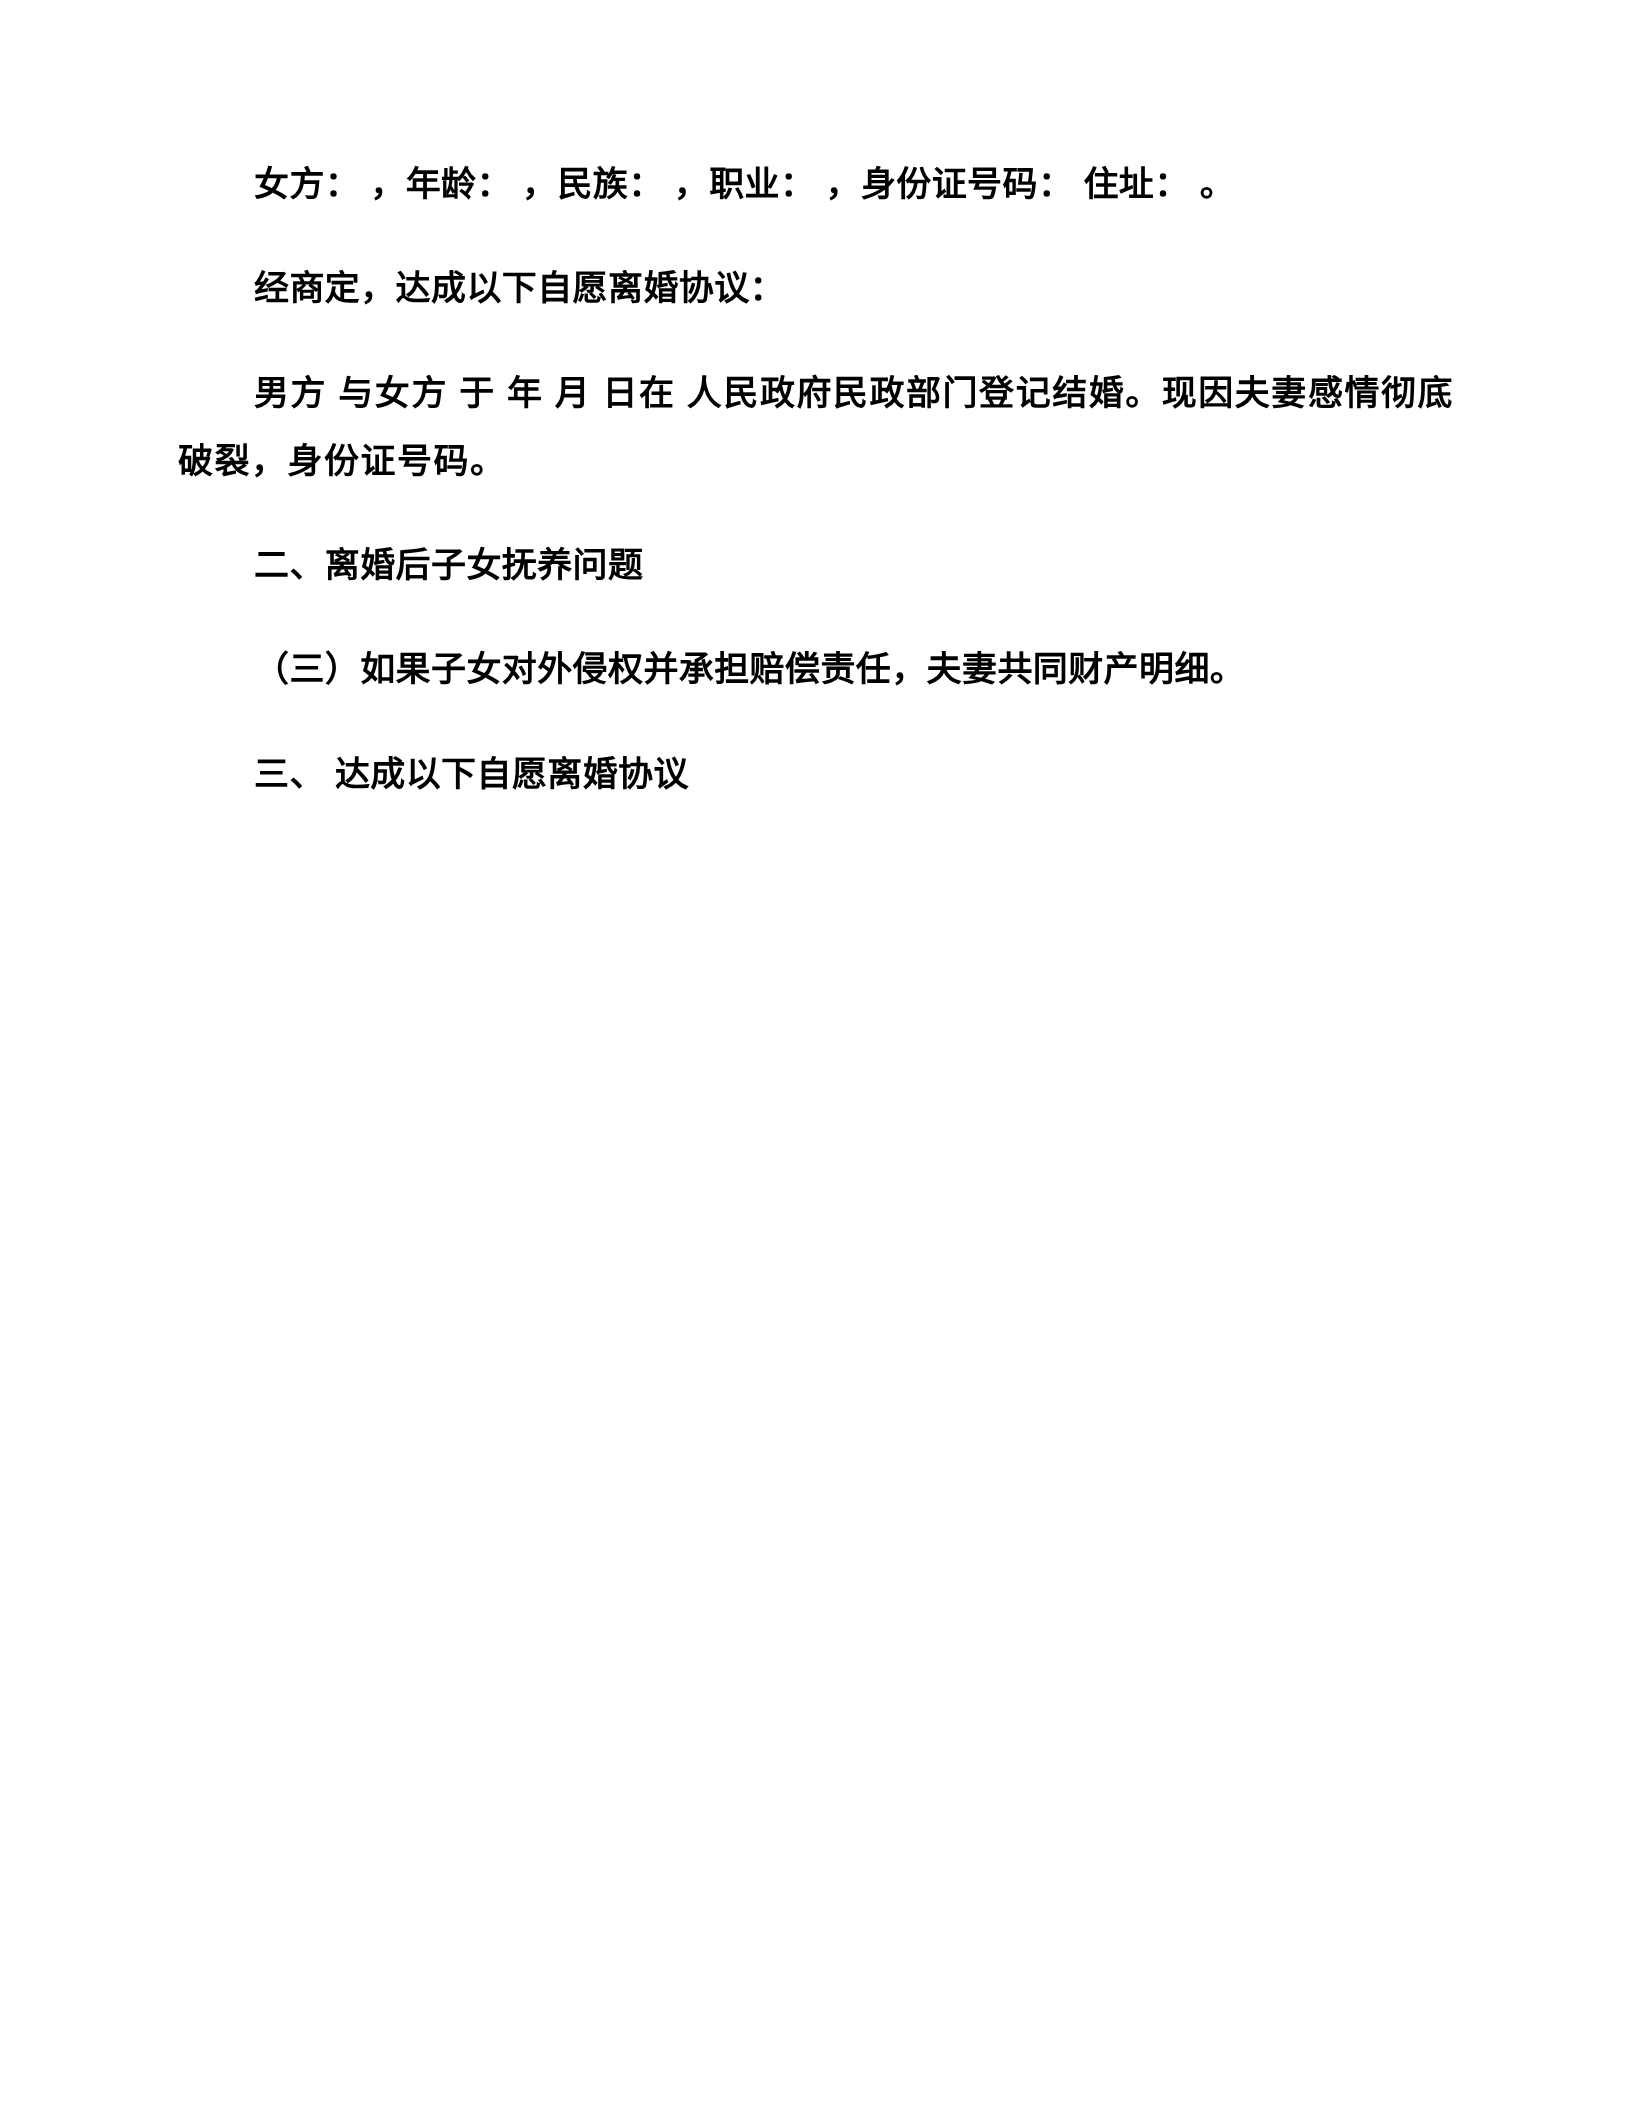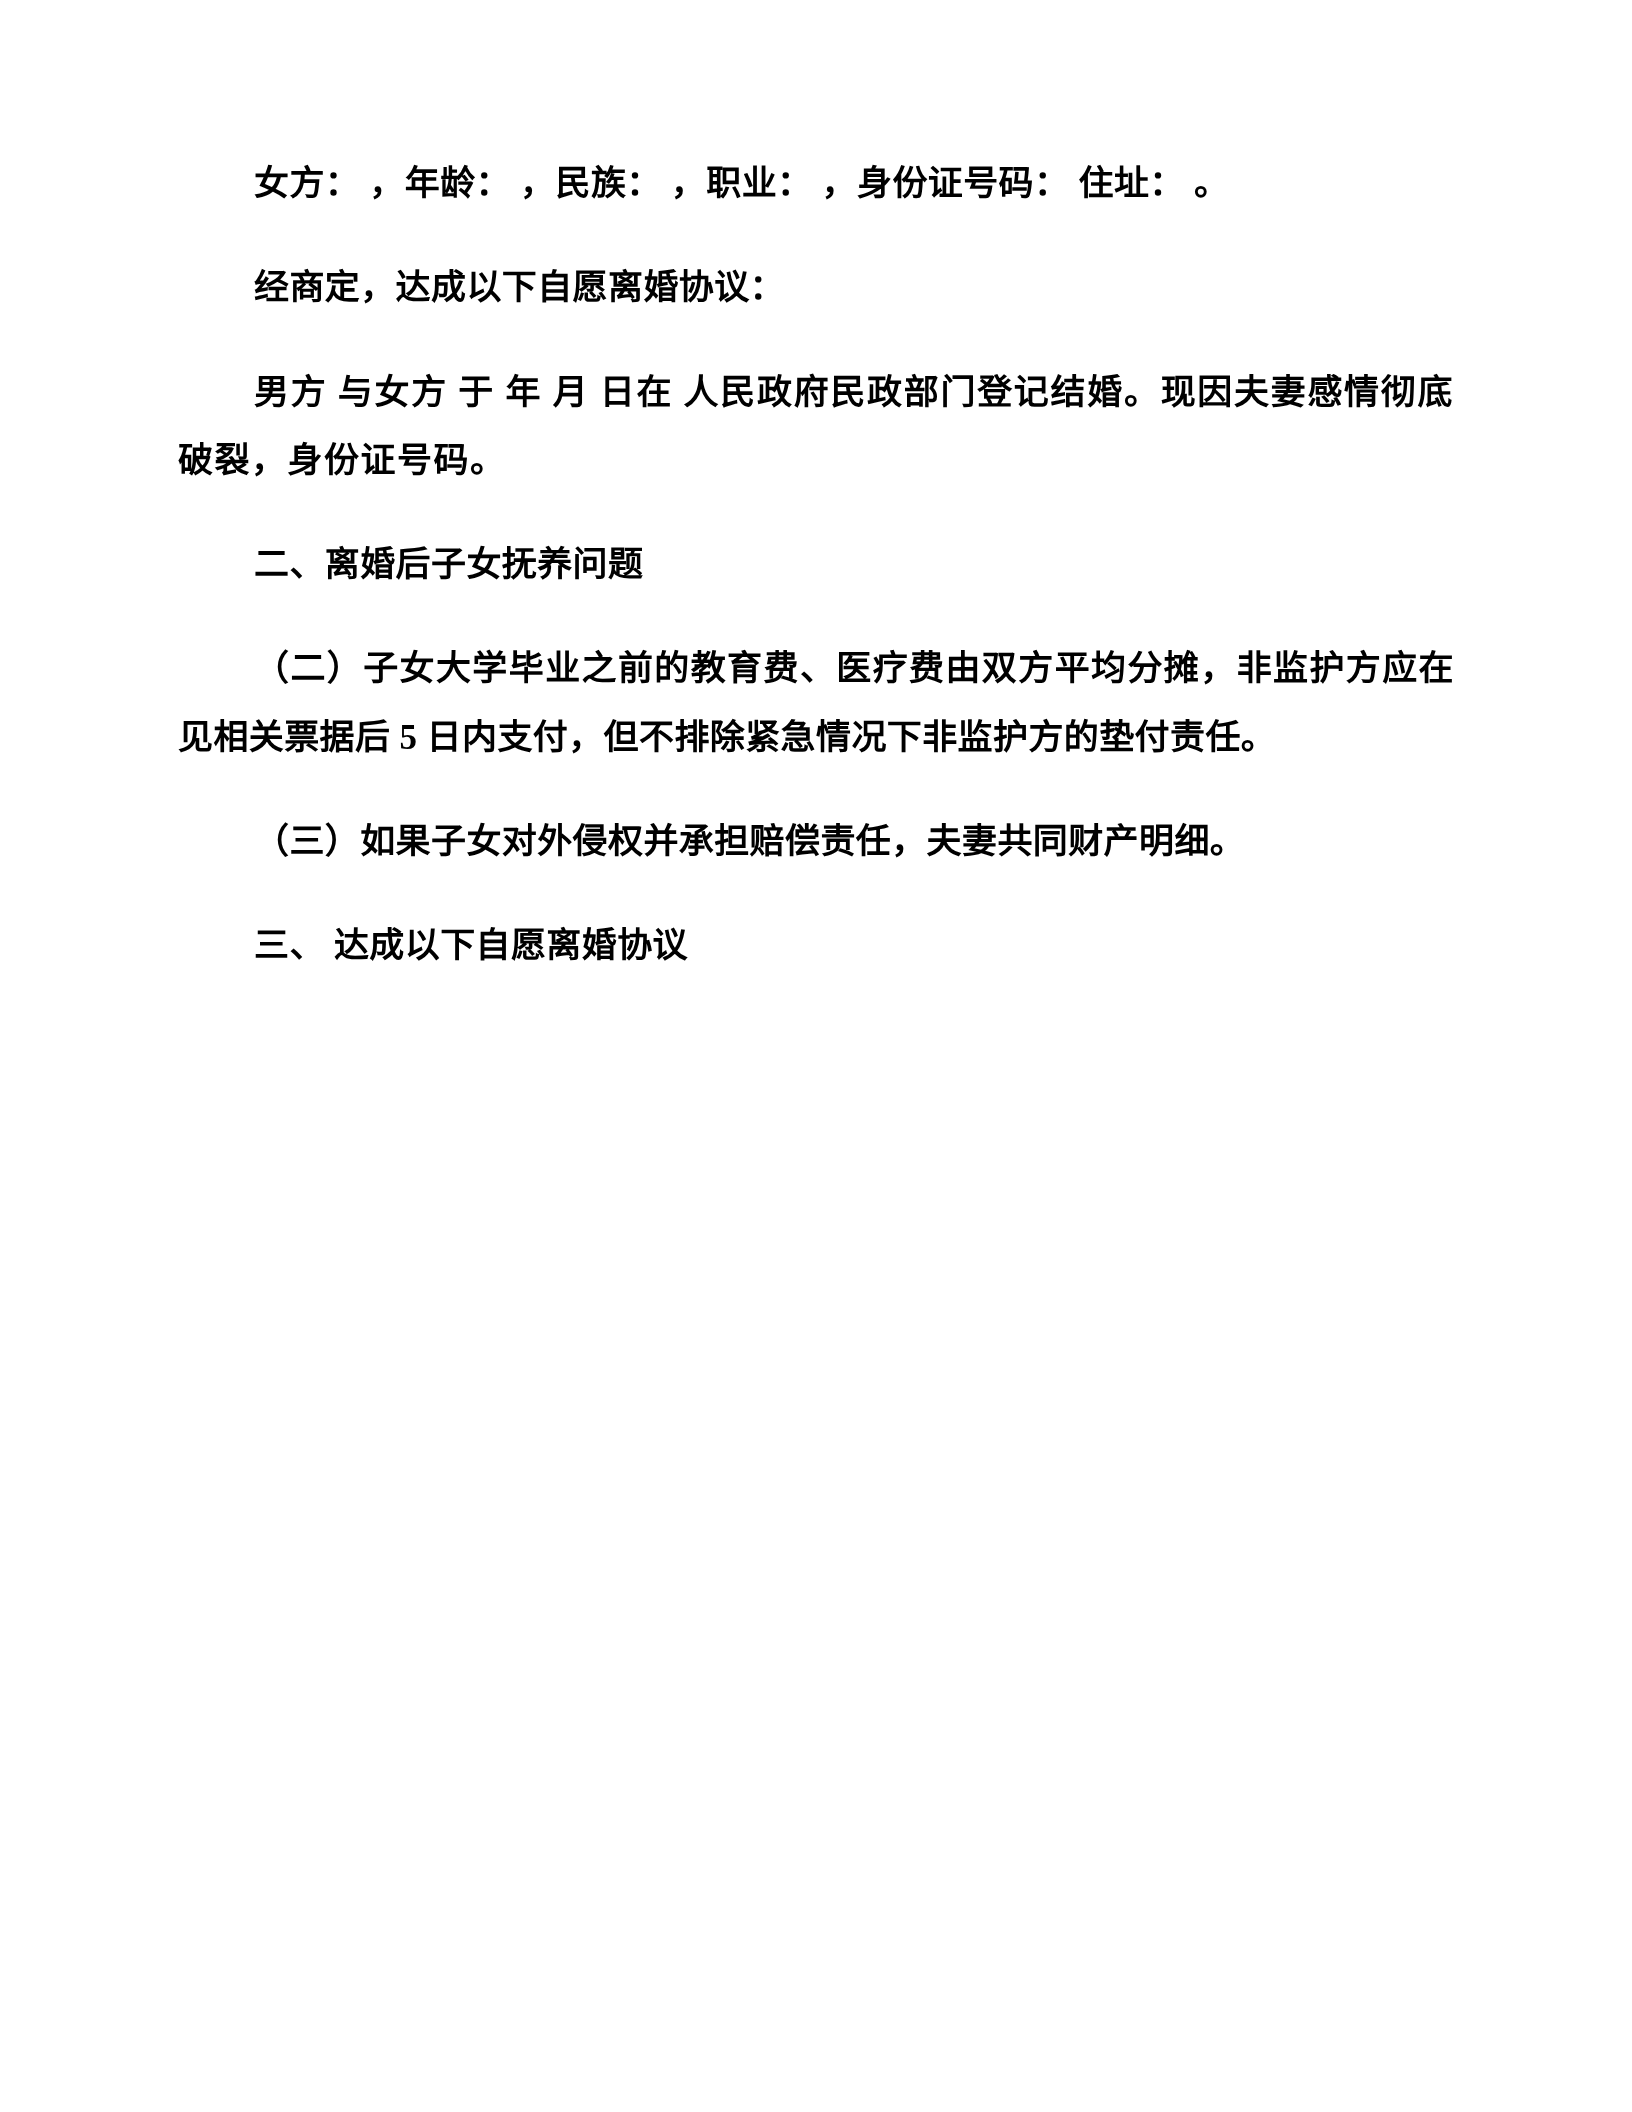--- a/index.html
+++ b/index.html
@@ -13,21 +13,20 @@
     font-family: "Liberation Sans", "DejaVu Sans", sans-serif;
     color: #000000;
     -webkit-font-smoothing: antialiased;
   }
   .page {
     box-sizing: border-box;
     width: 1632px;
     height: 2112px;
     padding: 150px 178px 0 178px;
     background: #ffffff;
-    font-family: Liberation Serif, serif;
   }
   .doc-body {
     font-size: 35px;
     line-height: 1.95;
     font-weight: 700;
     letter-spacing: 0.4px;
     text-align: justify;
   }
   .para {
     margin: 0 0 36px 0;
@@ -51,21 +50,20 @@
     <p class="para">女方： ，年龄： ，民族： ，职业： ，身份证号码： 住址： 。</p>
 
     <p class="para">经商定，达成以下自愿离婚协议：</p>
 
 
     <p class="para spaced">男方 与女方 于 年 月 日在 人民政府民政部门登记结婚。现因夫妻感情彻底破裂，身份证号码。</p>
 
     <p class="heading">二、离婚后子女抚养问题</p>
 
 
-    <p class="para">（二）子女大学毕业之前的教育费、医疗费由双方平均分摊，非监护方应在见相关票据后 5 日内支付，但不排除紧急情况下非监护方的垫付责任。</p>
 
     <p class="para">（三）如果子女对外侵权并承担赔偿责任，夫妻共同财产明细。</p>
 
 
     <p class="heading">三、 达成以下自愿离婚协议</p>
 
 
   </div>
 </div>
 

